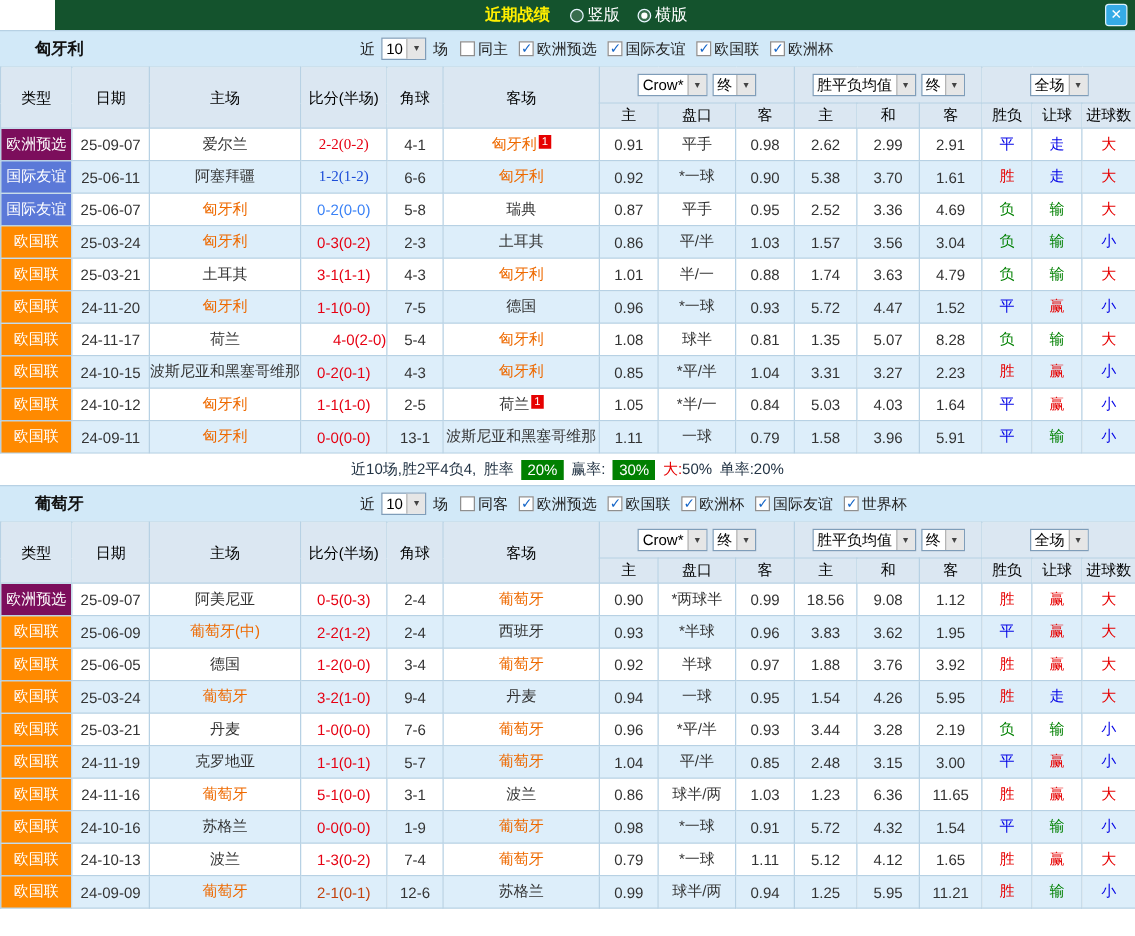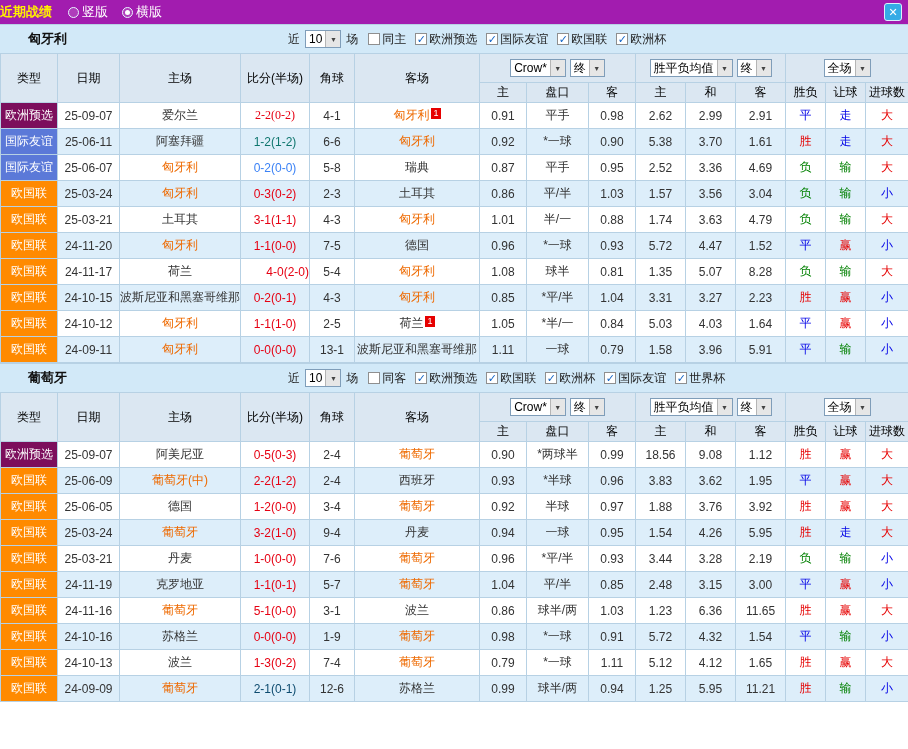--- a/index.html
+++ b/index.html
@@ -1,20 +1,20 @@
 <!DOCTYPE html>
 <html><head>
 <meta charset="utf-8">
 <style>
   * { box-sizing: border-box; margin: 0; padding: 0; }
   body { font-family: "Liberation Sans", "DejaVu Sans", sans-serif; background: #fff; }
   .app { width: 908px; height: 749px; overflow: hidden; background: #fff; position: relative; }
 
   
-  .topbar { height: 24px; background: #a21caf; display: flex; align-items: center; position: relative; color: #fff; font-size: 13px; }
+  .topbar { height: 24px; background: #14532d; display: flex; align-items: center; justify-content: center; position: relative; color: #fff; font-size: 13px; margin-left: 44px; }
   .topbar-title { color: #ffef00; font-weight: bold; margin-right: 16px; }
   .radio-item { display: inline-flex; align-items: center; margin-right: 14px; cursor: pointer; }
   .radio { width: 11px; height: 11px; border: 1px solid #e8f6ff; border-radius: 50%; margin-right: 3px; display: inline-flex; align-items: center; justify-content: center; background: rgba(255,255,255,.15); }
   .radio.checked::after { content: ""; width: 5px; height: 5px; border-radius: 50%; background: #fff; }
   .close-btn { position: absolute; right: 6px; top: 3px; width: 18px; height: 18px; line-height: 16px; text-align: center; background: #35abe6; border: 1px solid #d9f1fc; border-radius: 3px; color: #fff; font-size: 11px; cursor: pointer; }
 
   
   .sec-title { height: 29px; background: #d2e9f8; border-top: 1px solid #b7d1e4; position: relative; display: flex; align-items: center; font-size: 12px; color: #222; }
   .team-name { position: absolute; left: 28px; font-size: 13px; font-weight: bold; color: #111; }
   .filters { position: absolute; left: 288px; display: flex; align-items: center; gap: 5px; }
@@ -185,21 +185,21 @@
           <td>2.99</td>
           <td>2.91</td>
           <td style="color: rgb(0, 0, 230);">平</td>
           <td style="color: rgb(0, 0, 230);">走</td>
           <td style="color: rgb(230, 0, 0);">大</td>
         </tr>
         <tr class="alt">
           <td class="league" style="color: rgb(255, 255, 255); background: rgb(91, 121, 216);">国际友谊</td>
           <td>25-06-11</td>
           <td><span>阿塞拜疆</span></td>
-          <td style="color: #0f766e;">1-2(1-2)</td>
+          <td style="color: #1d4ed8; font-family: Liberation Serif, serif;">1-2(1-2)</td>
           <td>6-6</td>
           <td><span style="color: rgb(238, 106, 0);">匈牙利</span></td>
           <td>0.92</td>
           <td>*一球</td>
           <td>0.90</td>
           <td>5.38</td>
           <td>3.70</td>
           <td>1.61</td>
           <td style="color: rgb(230, 0, 0);">胜</td>
           <td style="color: rgb(0, 0, 230);">走</td>
@@ -337,20 +337,29 @@
           <td>1.58</td>
           <td>3.96</td>
           <td>5.91</td>
           <td style="color: rgb(0, 0, 230);">平</td>
           <td style="color: rgb(0, 128, 0);">输</td>
           <td style="color: rgb(0, 0, 230);">小</td>
         </tr>
       </tbody>
   </table>
 
+  <div class="summary">
+    <span>近10场,胜2平4负4,</span>
+    <span>胜率</span>
+    <span class="badge">20%</span>
+    <span>赢率:</span>
+    <span class="badge">30%</span>
+    <span><i class="red">大:</i><b>50%</b></span>
+    <span><i>单率:</i><b>20%</b></span>
+  </div>
 
   <div class="sec-title">
     <span class="team-name">葡萄牙</span>
     <div class="filters">
       <span>近</span>
       <span class="sel">
         <span class="sel-text">10</span>
           <span class="sel-arrow"></span>
       </span>
       <span>场</span>
@@ -605,21 +614,21 @@
           <td>4.12</td>
           <td>1.65</td>
           <td style="color: rgb(230, 0, 0);">胜</td>
           <td style="color: rgb(230, 0, 0);">赢</td>
           <td style="color: rgb(230, 0, 0);">大</td>
         </tr>
         <tr class="alt">
           <td class="league" style="color: rgb(255, 255, 255); background: rgb(255, 138, 0);">欧国联</td>
           <td>24-09-09</td>
           <td><span style="color: rgb(238, 106, 0);">葡萄牙</span></td>
-          <td style="color: #0c4a6e;">2-1(0-1)</td>
+          <td style="color: #c2410c;">2-1(0-1)</td>
           <td>12-6</td>
           <td><span>苏格兰</span></td>
           <td>0.99</td>
           <td>球半/两</td>
           <td>0.94</td>
           <td>1.25</td>
           <td>5.95</td>
           <td>11.21</td>
           <td style="color: rgb(230, 0, 0);">胜</td>
           <td style="color: rgb(0, 128, 0);">输</td>

